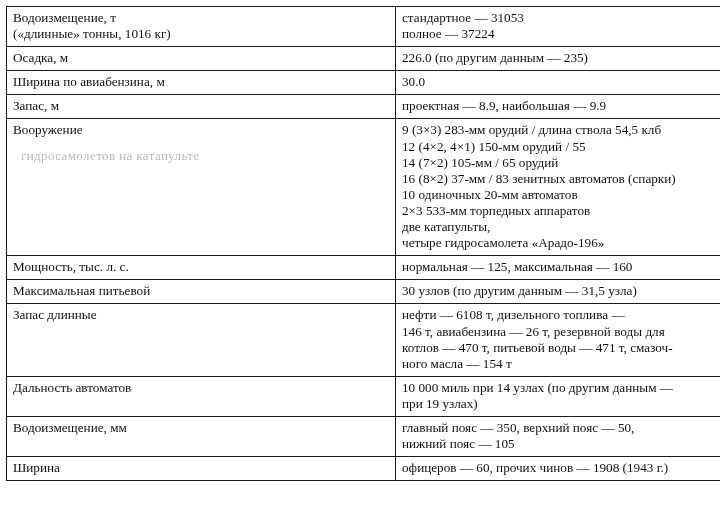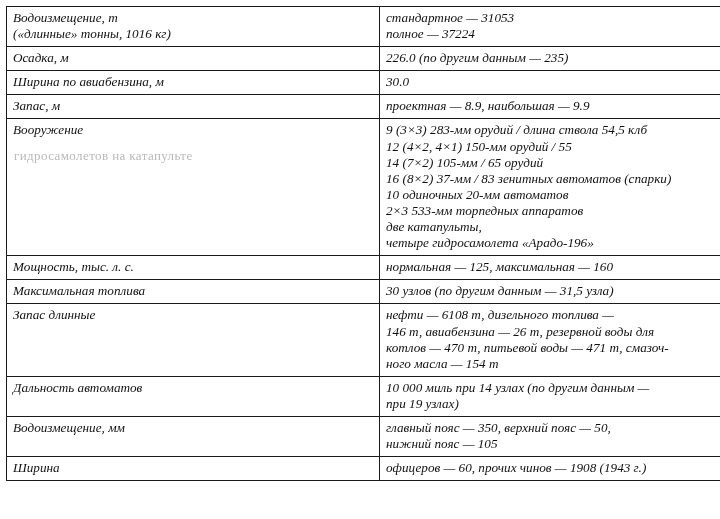--- a/index.html
+++ b/index.html
@@ -24,34 +24,33 @@
   table.specs {
     width: 706px;
     border-collapse: collapse;
     table-layout: fixed;
     font-size: 13.2px;
     line-height: 1.22;
   }
   table.specs td {
     border: 1px solid #1a1a1a;
     vertical-align: top;
-    padding: 3px 6px 4px 6px;
+    padding: 3px 22px 4px 6px;
     white-space: pre-line;
-    font-style: italic;
   }
   td.label {
     width: 360px;
   }
   td.value {
     width: 346px;
   }
   
   .ghost {
     position: absolute;
-    left: 14px;
+    left: 21px;
     top: 148px;
     width: 330px;
     height: 22px;
     color: #b9b9b9;
     font-size: 13px;
     letter-spacing: 0.4px;
     pointer-events: none;
     font-family: "Liberation Serif", serif;
   }
 </style>
@@ -89,21 +88,21 @@
 10 одиночных 20-мм автоматов
 2×3 533-мм торпедных аппаратов
 две катапульты,
 четыре гидросамолета «Арадо-196»</td>
       </tr>
       <tr>
         <td class="label">Мощность, тыс. л. с.</td>
         <td class="value">нормальная — 125, максимальная — 160</td>
       </tr>
       <tr>
-        <td class="label">Максимальная топлива</td>
+        <td class="label">Максимальная питьевой</td>
         <td class="value">30 узлов (по другим данным — 31,5 узла)</td>
       </tr>
       <tr>
         <td class="label">Запас длинные</td>
         <td class="value">нефти — 6108 т, дизельного топлива —
 146 т, авиабензина — 26 т, резервной воды для
 котлов — 470 т, питьевой воды — 471 т, смазоч-
 ного масла — 154 т</td>
       </tr>
       <tr>

